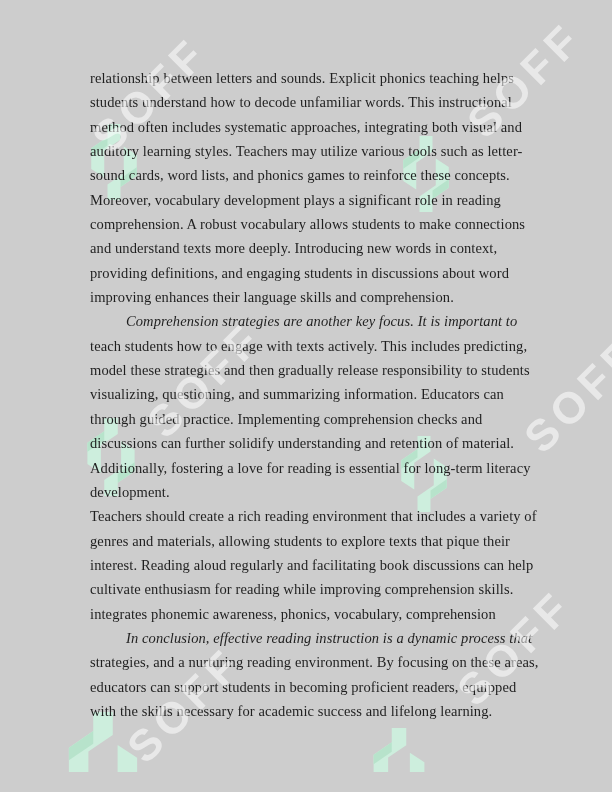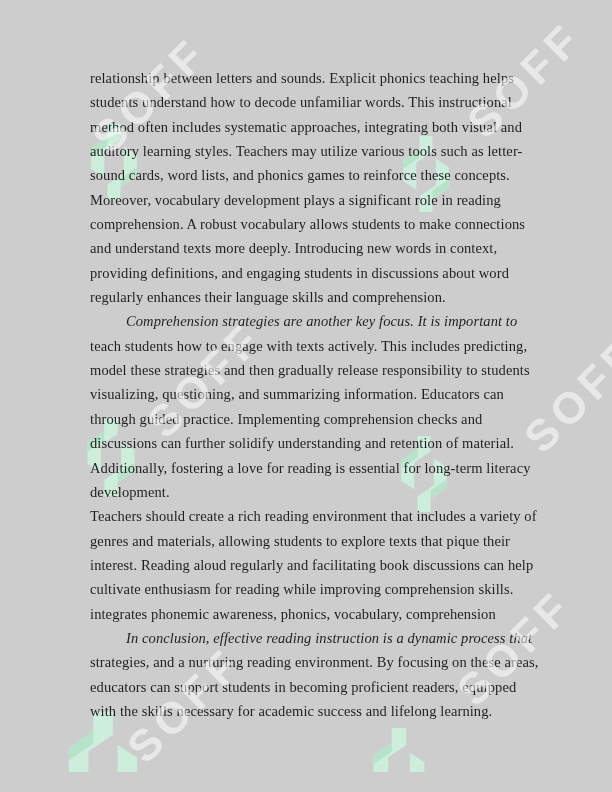--- a/index.html
+++ b/index.html
@@ -88,21 +88,21 @@
   <div class="text-block">
       <div class="line">relationship between letters and sounds. Explicit phonics teaching helps</div>
       <div class="line">students understand how to decode unfamiliar words. This instructional</div>
       <div class="line">method often includes systematic approaches, integrating both visual and</div>
       <div class="line">auditory learning styles. Teachers may utilize various tools such as letter-</div>
       <div class="line">sound cards, word lists, and phonics games to reinforce these concepts.</div>
       <div class="line">Moreover, vocabulary development plays a significant role in reading</div>
       <div class="line">comprehension. A robust vocabulary allows students to make connections</div>
       <div class="line">and understand texts more deeply. Introducing new words in context,</div>
       <div class="line">providing definitions, and engaging students in discussions about word</div>
-      <div class="line">regularly enhances their language skills and comprehension.</div>
+      <div class="line">improving enhances their language skills and comprehension.</div>
       <div class="line indent">Comprehension strategies are another key focus. It is important to</div>
       <div class="line">teach students how to engage with texts actively. This includes predicting,</div>
       <div class="line">model these strategies and then gradually release responsibility to students</div>
       <div class="line">visualizing, questioning, and summarizing information. Educators can</div>
       <div class="line">through guided practice. Implementing comprehension checks and</div>
       <div class="line">discussions can further solidify understanding and retention of material.</div>
       <div class="line">Additionally, fostering a love for reading is essential for long-term literacy</div>
       <div class="line">development.</div>
       <div class="line">Teachers should create a rich reading environment that includes a variety of</div>
       <div class="line">genres and materials, allowing students to explore texts that pique their</div>

